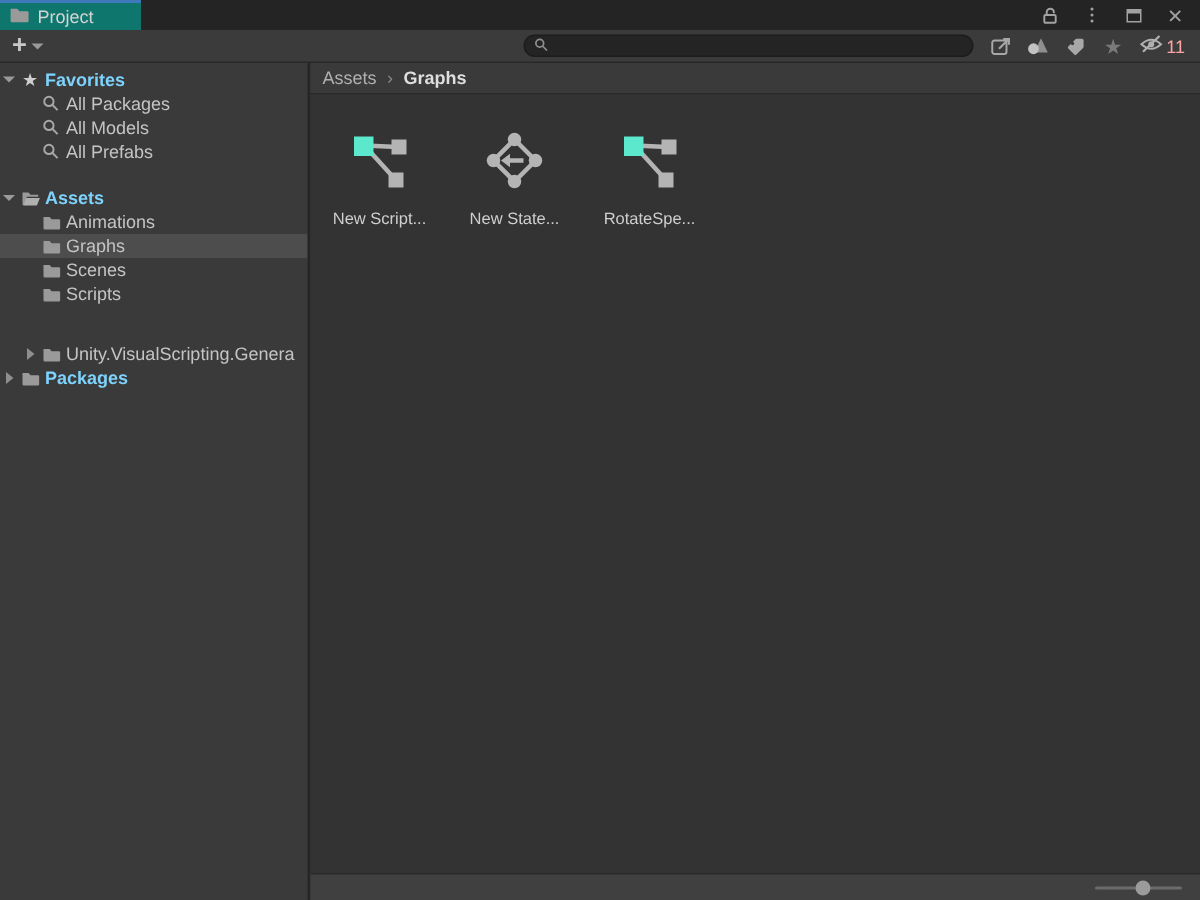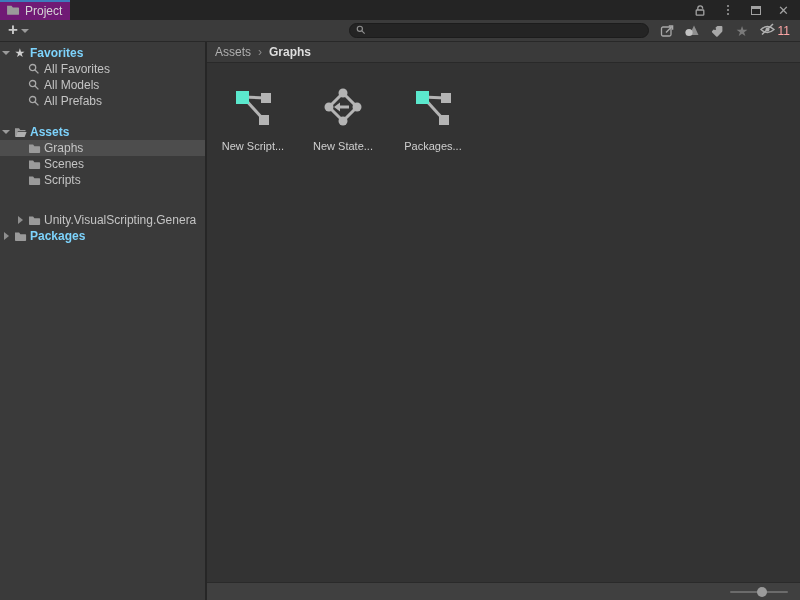--- a/index.html
+++ b/index.html
@@ -7,22 +7,22 @@
   .window {
     position:relative; width:800px; height:600px; overflow:hidden;
     background:#383838; color:#c8c8c8;
     font-family:"Liberation Sans", sans-serif; font-size:12px;
     user-select:none;
   }
 
   
   .tabstrip { height:20px; background:#242424; display:flex; align-items:stretch; }
   .tab {
-    background:#701a75; border-top:2px solid #3e79bb;
-    display:flex; align-items:center; gap:5px; padding:0 8px 0 6px;
+    background:#0f766e; border-top:2px solid #3e79bb;
+    display:flex; align-items:center; gap:5px; padding:0 32px 0 6px;
   }
   .tab-title { color:#d4d4d4; font-size:12px; }
   .win-controls { margin-left:auto; display:flex; align-items:center; gap:15px; padding-right:10px; }
   .wc { display:flex; align-items:center; justify-content:center; width:13px; height:13px; color:#a2a2a2; }
   .maxbox { width:10px; height:9px; border:1px solid #a2a2a2; border-top:3px solid #a2a2a2; }
   .closex { font-size:13px; line-height:1; color:#a2a2a2; }
   .kebab { display:flex; flex-direction:column; gap:2px; }
   .kebab i { width:2px; height:2px; background:#a2a2a2; border-radius:50%; }
 
   
@@ -181,21 +181,21 @@
         <span class="ic star-glyph">★</span>
         <span class="lbl">Favorites</span>
       </div>
       <div class="row ind-child">
         <span class="ic">
           <svg width="12" height="12" viewBox="0 0 12 12">
               <circle cx="4.6" cy="4.6" r="3.1" fill="none" stroke="#a8a8a8" stroke-width="1.3"></circle>
               <line x1="7" y1="7" x2="10.4" y2="10.4" stroke="#a8a8a8" stroke-width="1.3"></line>
             </svg>
         </span>
-        <span class="lbl">All Favorites</span>
+        <span class="lbl">All Packages</span>
       </div>
       <div class="row ind-child">
         <span class="ic">
           <svg width="12" height="12" viewBox="0 0 12 12">
               <circle cx="4.6" cy="4.6" r="3.1" fill="none" stroke="#a8a8a8" stroke-width="1.3"></circle>
               <line x1="7" y1="7" x2="10.4" y2="10.4" stroke="#a8a8a8" stroke-width="1.3"></line>
             </svg>
         </span>
         <span class="lbl">All Models</span>
       </div>
@@ -215,20 +215,28 @@
         <span class="exp">
             <span class="tri-down"></span>
           </span>
         <span class="ic">
           <svg width="13" height="11" viewBox="0 0 13 11">
               <path d="M1 1.3 h4 l1.3 1.6 h5.2 v1.3 H3.9 L2 9.8 H1.5 A.6.6 0 0 1 1 9.2 Z" fill="#9a9a9a"></path>
               <path d="M3.4 5 h9.2 L10.6 10 H1.6 Z" fill="#b0b0b0"></path>
             </svg>
         </span>
         <span class="lbl">Assets</span>
+      </div>
+      <div class="row ind-child">
+        <span class="ic">
+          <svg width="13" height="11" viewBox="0 0 13 11">
+              <path d="M1 1.6 h4.1 l1.3 1.6 h5 a.7.7 0 0 1 .7.7 v5.3 a.8.8 0 0 1 -.8.8 H1.8 A.8.8 0 0 1 1 9.2 Z" fill="#9a9a9a"></path>
+            </svg>
+        </span>
+        <span class="lbl">Animations</span>
       </div>
       <div class="row ind-child selected">
         <span class="ic">
           <svg width="13" height="11" viewBox="0 0 13 11">
               <path d="M1 1.6 h4.1 l1.3 1.6 h5 a.7.7 0 0 1 .7.7 v5.3 a.8.8 0 0 1 -.8.8 H1.8 A.8.8 0 0 1 1 9.2 Z" fill="#9a9a9a"></path>
             </svg>
         </span>
         <span class="lbl">Graphs</span>
       </div>
       <div class="row ind-child">
@@ -311,21 +319,21 @@
         <div class="grid-item">
           <span class="thumb">
             <svg width="40" height="40" viewBox="0 0 40 40">
               <line x1="10" y1="10" x2="32" y2="11" stroke="#b4b4b4" stroke-width="3"></line>
               <line x1="10" y1="10" x2="30" y2="32" stroke="#b4b4b4" stroke-width="3"></line>
               <rect x="3" y="4" width="13" height="13" fill="#5be8cd"></rect>
               <rect x="28" y="6" width="10" height="10" fill="#b4b4b4"></rect>
               <rect x="26" y="28" width="10" height="10" fill="#b4b4b4"></rect>
             </svg>
           </span>
-          <span class="item-label">Packages...</span>
+          <span class="item-label">RotateSpe...</span>
         </div>
 
       </div>
 
       <div class="statusbar">
         <div class="zoom-slider">
           <div class="zoom-knob"></div>
         </div>
       </div>
     </div>

